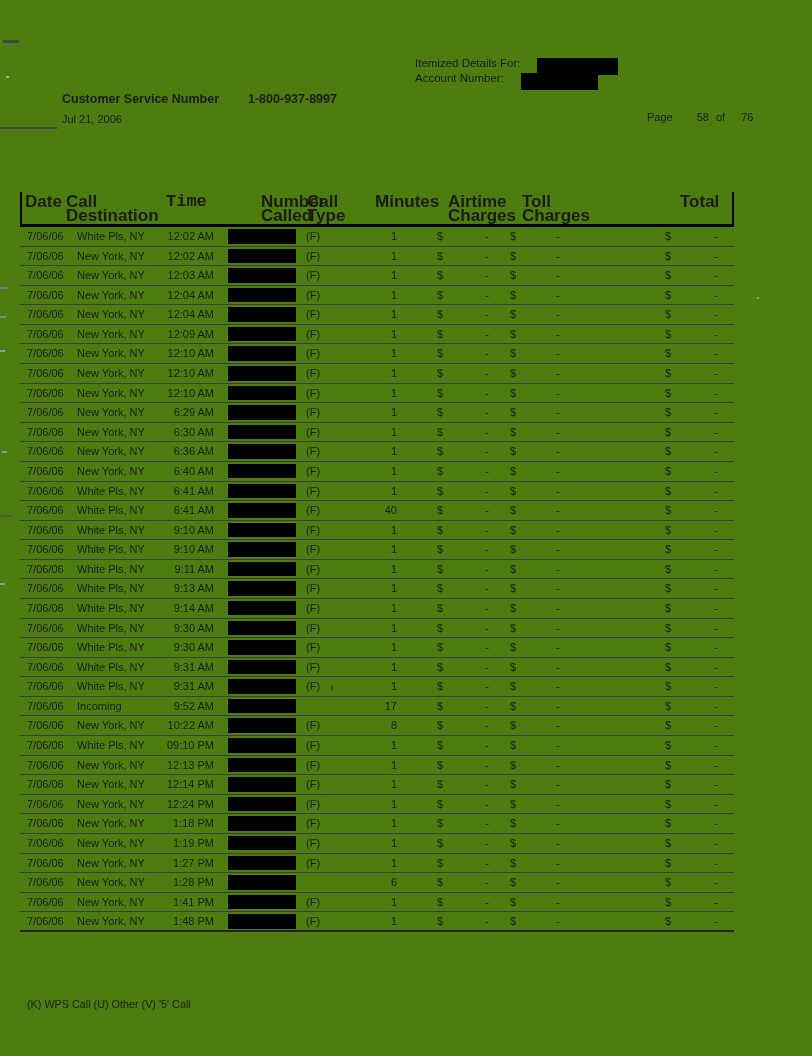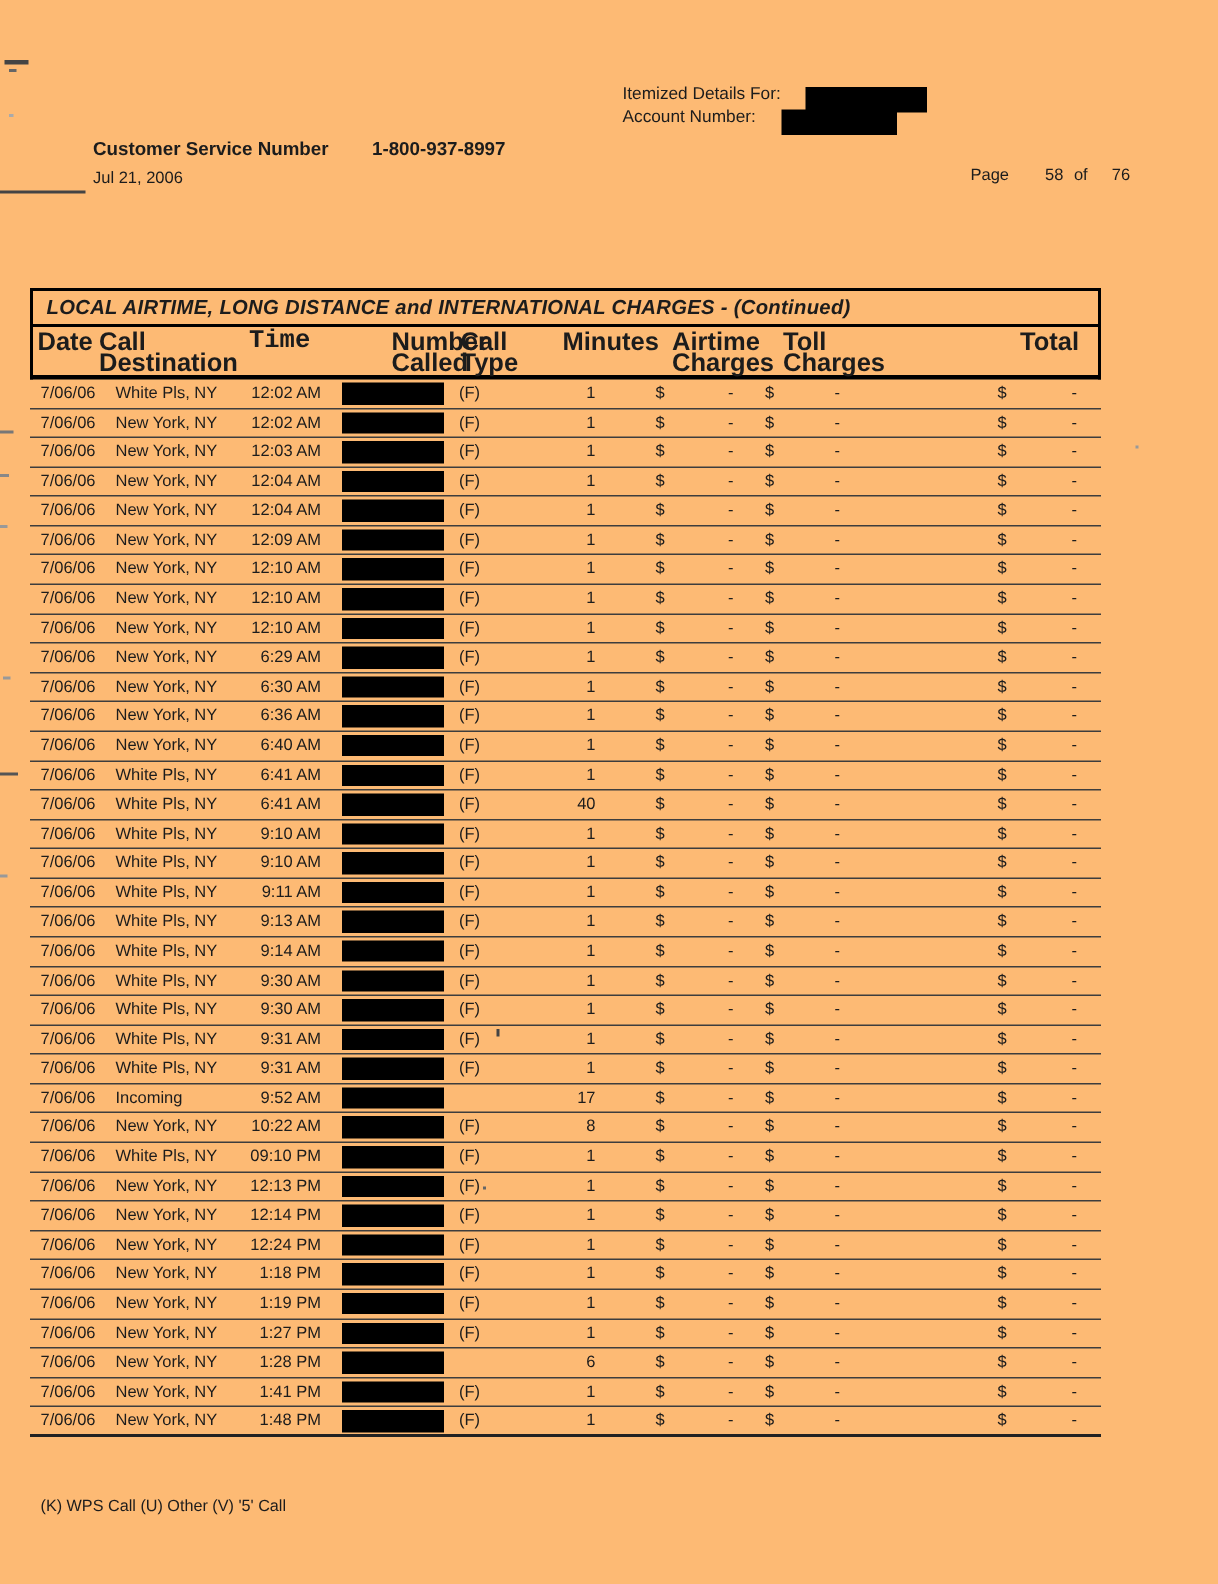--- a/index.html
+++ b/index.html
@@ -1,18 +1,18 @@
 <!DOCTYPE html>
 <html><head>
 <meta charset="utf-8">
 <style>
   html,body { margin:0; padding:0; background:#e8e8e8; }
   .page {
     position:relative; width:812px; height:1056px; margin:0 auto;
-    background:#fdba74; overflow:hidden;
+    background:#4d7c0f; overflow:hidden;
     font-family:"Liberation Sans", sans-serif; color:#1c1c1c;
   }
 
   
   .lbl-itemized   { position:absolute; left:415px; top:57px;  font-size:11.5px; }
   .lbl-account    { position:absolute; left:415px; top:72px;  font-size:11.5px; }
   .redact-hdr1    { position:absolute; left:537px; top:58px;  width:81px; height:17px; background:#000; }
   .redact-hdr2    { position:absolute; left:521px; top:73px;  width:77px; height:17px; background:#000; }
   .csn-label      { position:absolute; left:62px;  top:92px;  font-size:12.5px; font-weight:bold; }
   .csn-number     { position:absolute; left:248px; top:92px;  font-size:12.5px; font-weight:bold; }
@@ -94,21 +94,20 @@
   <div class="stmt-date">Jul 21, 2006</div>
 
   <div class="page-ind">
     <span class="p-lbl">Page</span>
     <span class="p-cur">58</span>
     <span class="p-of">of</span>
     <span class="p-tot">76</span>
   </div>
 
   <div class="tbl">
-    <div class="tbl-titlebox">LOCAL AIRTIME, LONG DISTANCE and INTERNATIONAL CHARGES  - (Continued)</div>
 
     <div class="tbl-header">
       <div class="hc hc0">
         <span>Date</span>
           <span></span>
       </div>
       <div class="hc hc1">
         <span>Call</span>
           <span>Destination</span>
       </div>

